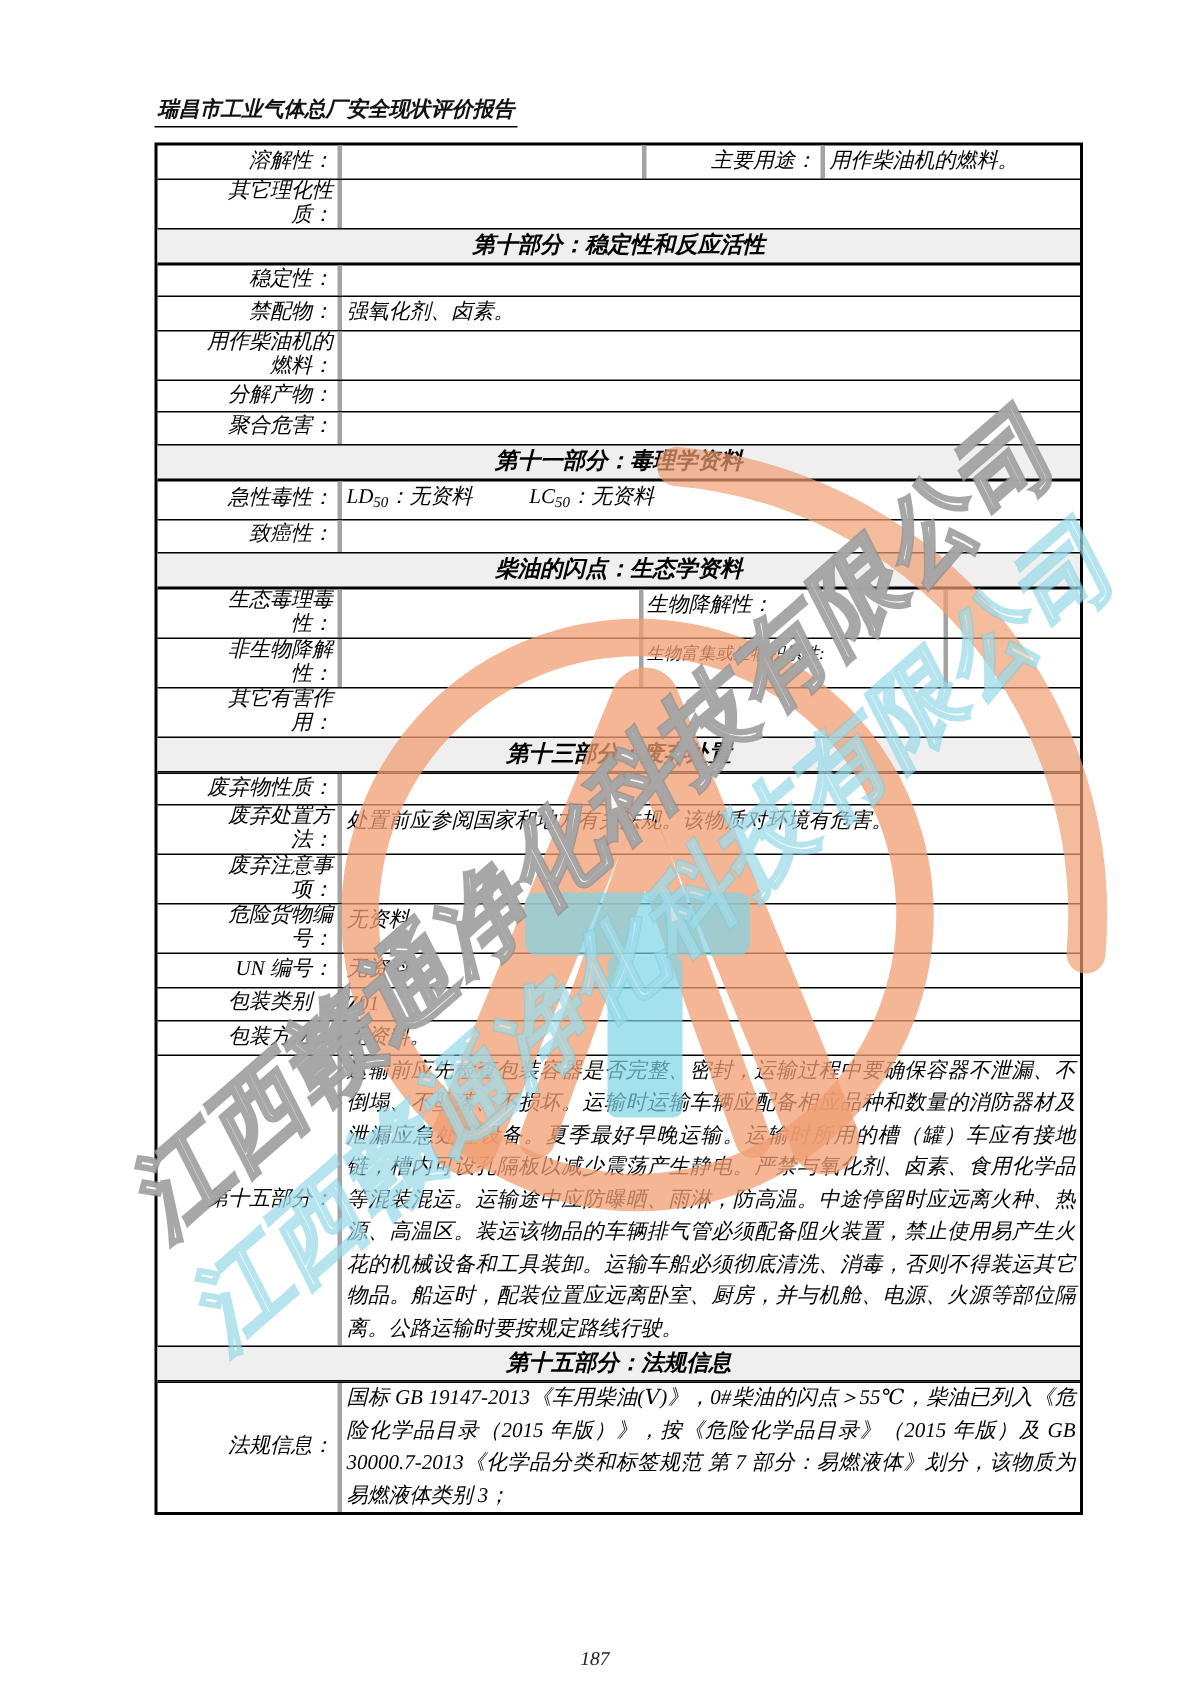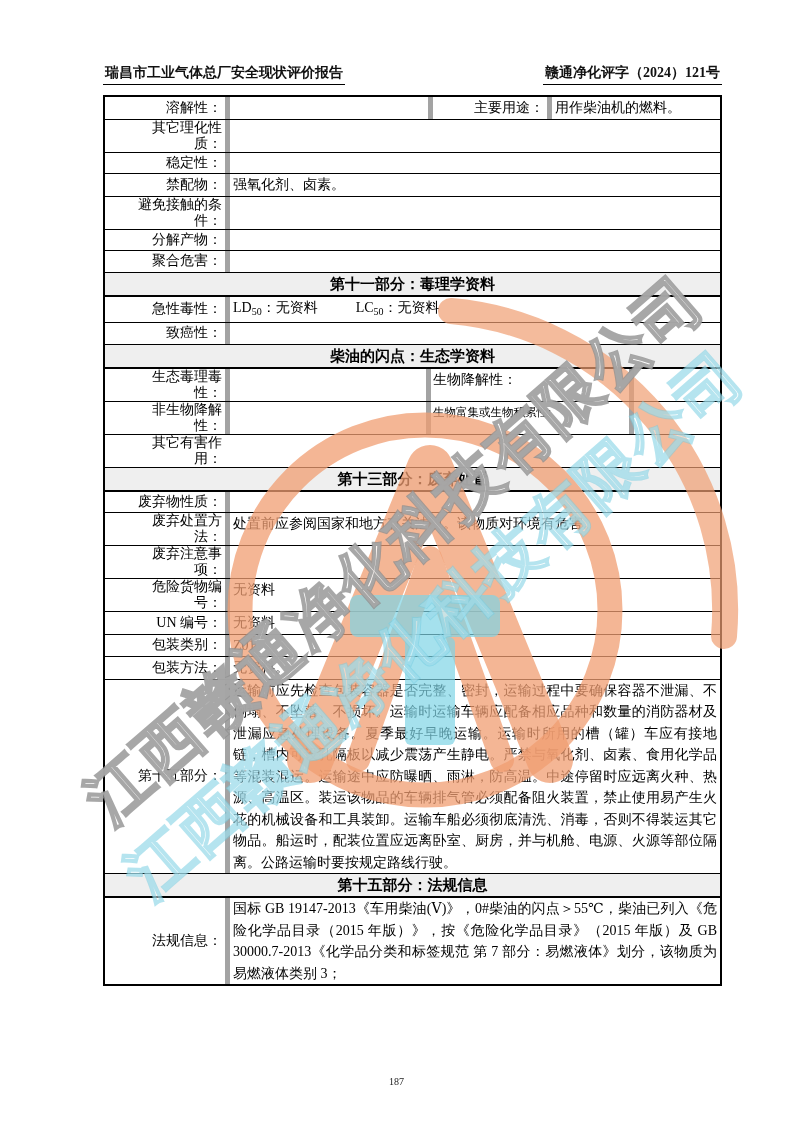--- a/index.html
+++ b/index.html
@@ -1,38 +1,38 @@
 <!DOCTYPE html>
 <html><head>
 <meta charset="utf-8">
 <style>
   * { margin:0; padding:0; box-sizing:border-box; }
   html,body { background:#ffffff; }
   body { font-family:"Liberation Serif","DejaVu Serif",serif; }
   .sheet {
     position:relative; width:793px; height:1122px; background:#fff;
-    overflow:hidden; margin:0 auto;
+    overflow:hidden; margin:0 auto;font-style:italic;
   }
   
   .page-header {
     position:absolute; left:103px; top:64px; width:619px;
     display:flex; justify-content:space-between; align-items:flex-end;
     font-size:14px; font-weight:bold; color:#111;
   }
   .page-header span { border-bottom:1px solid #000; padding:0 2px 2px 2px; }
   
   .doc-table {
     position:absolute; left:103px; top:95px; width:619px;
     border:2px solid #000; display:flex; flex-direction:column;
     font-size:14px; color:#000; background:transparent;
   }
   .row { display:flex; border-top:1px solid #000; min-height:21.5px; line-height:21.5px; }
   .row:first-child { border-top:none; }
   .cell { overflow:hidden; }
-  .cell + .cell { border-left:5px solid #a3a3a3; }
+  .cell + .cell { border-left:3px solid #a3a3a3; }
   .label {
     flex:0 0 120px; display:flex; align-items:center; justify-content:flex-end;
     padding-right:3px; text-align:right; line-height:16px;padding-left:29px;
   }
   .value { flex:1 1 auto; padding:0 3px; }
   .section {
     border-top:1px solid #000; border-bottom:1px solid #000;
     background:#efefef; text-align:center; font-weight:bold;
     min-height:22px; line-height:22px; font-size:15px;
   }
@@ -57,59 +57,59 @@
     color:rgba(255,255,255,0.45);
     -webkit-text-stroke:2px rgba(120,205,225,0.55);
   }
   .wm-gray {
     left:-35px; top:510px;
     color:rgba(255,255,255,0.9);
     -webkit-text-stroke:2.2px rgba(145,145,145,0.8);
   }
   
   .page-number {
-    position:absolute; left:0; top:1076px; width:100%;
-    text-align:center; font-size:10px; color:#222;
+    position:absolute; left:0; top:1098px; width:100%;
+    text-align:center; font-size:13px; color:#222;
   }
 </style>
 </head>
 <body>
 
 <div class="sheet">
 
   <div class="page-header">
     <span>瑞昌市工业气体总厂安全现状评价报告</span>
-    <span>赣通净化评字（2024）121号</span>
   </div>
 
   <div class="doc-table">
 
     <div class="row">
       <div class="cell label">溶解性：</div>
       <div class="cell value w203"></div>
       <div class="cell w119">主要用途：</div>
       <div class="cell value">用作柴油机的燃料。</div>
     </div>
 
     <div class="row">
       <div class="cell label">其它理化性质：</div>
       <div class="cell value"></div>
     </div>
 
+    <div class="section">第十部分：稳定性和反应活性</div>
 
     <div class="row">
       <div class="cell label">稳定性：</div>
       <div class="cell value"></div>
     </div>
     <div class="row">
       <div class="cell label">禁配物：</div>
       <div class="cell value">强氧化剂、卤素。</div>
     </div>
     <div class="row">
-      <div class="cell label">避免接触的条件：</div>
+      <div class="cell label">用作柴油机的燃料：</div>
       <div class="cell value"></div>
     </div>
     <div class="row">
       <div class="cell label">分解产物：</div>
       <div class="cell value"></div>
     </div>
     <div class="row">
       <div class="cell label">聚合危害：</div>
       <div class="cell value"></div>
     </div>

